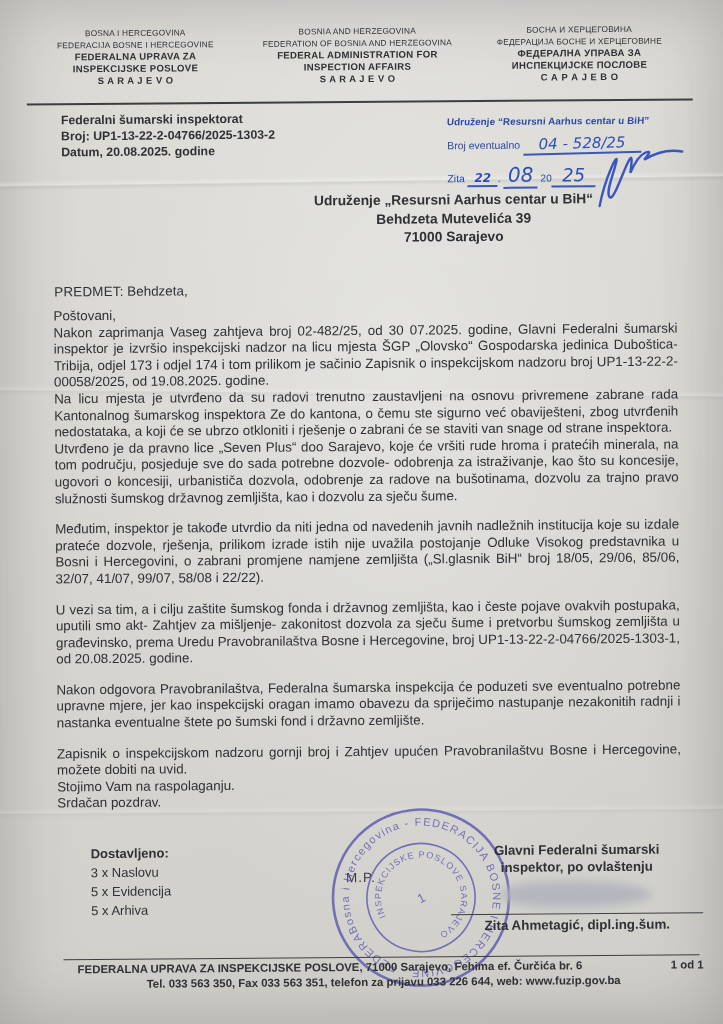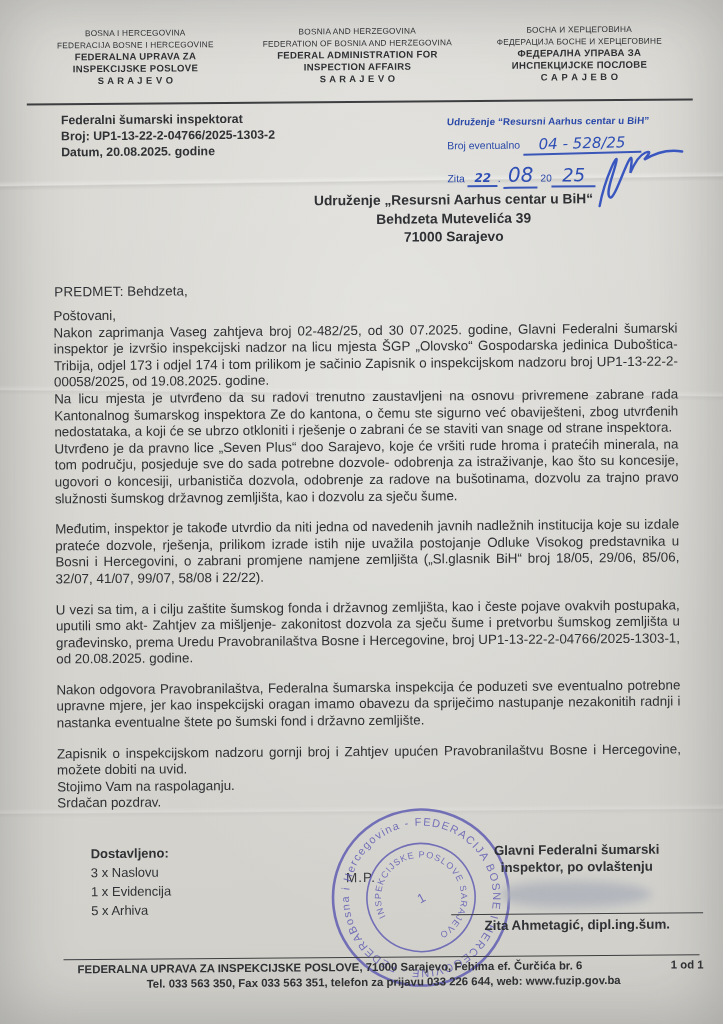--- a/index.html
+++ b/index.html
@@ -153,21 +153,21 @@
       <p class="gap">U vezi sa tim, a i cilju zaštite šumskog fonda i državnog zemljišta, kao i česte pojave ovakvih postupaka, uputili smo akt- Zahtjev za mišljenje- zakonitost dozvola za sječu šume i pretvorbu šumskog zemljišta u građevinsko, prema Uredu Pravobranilaštva Bosne i Hercegovine, broj UP1-13-22-2-04766/2025-1303-1, od 20.08.2025. godine.</p>
       <p class="gap">Nakon odgovora Pravobranilaštva, Federalna šumarska inspekcija će poduzeti sve eventualno potrebne upravne mjere, jer kao inspekcijski oragan imamo obavezu da spriječimo nastupanje nezakonitih radnji i nastanka eventualne štete po šumski fond i državno zemljište.</p>
       <p class="gap">Zapisnik o inspekcijskom nadzoru gornji broj i Zahtjev upućen Pravobranilaštvu Bosne i Hercegovine, možete dobiti na uvid.</p>
       <p>Stojimo Vam na raspolaganju.</p>
       <p class="closing">Srdačan pozdrav.</p>
     </div>
 
     <div class="distribution">
       <div class="t">Dostavljeno:</div>
       <div>3 x Naslovu</div>
-      <div>1 x Evidencija</div>
+      <div>5 x Evidencija</div>
       <div>5 x Arhiva</div>
     </div>
 
     <div class="mp">M.P.</div>
 
     <svg class="stampwrap" viewBox="0 0 192 192">
       <g transform="rotate(-28 96 96)">
         <circle cx="96" cy="96" r="88" fill="none" stroke="#5d5ab2" stroke-width="2.6"></circle>
         <circle cx="96" cy="96" r="54" fill="none" stroke="#5d5ab2" stroke-width="1.6"></circle>
         <defs>

